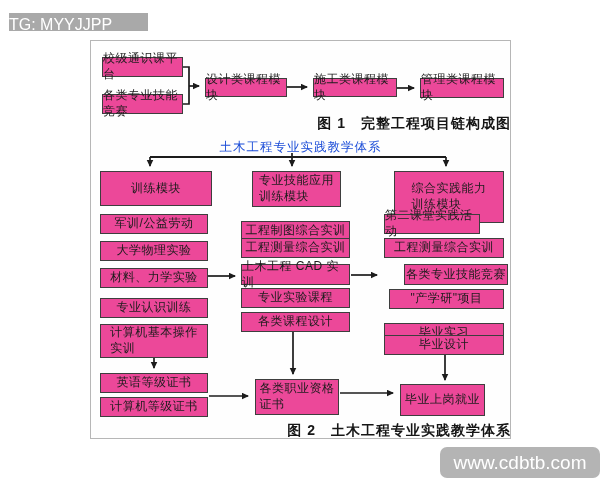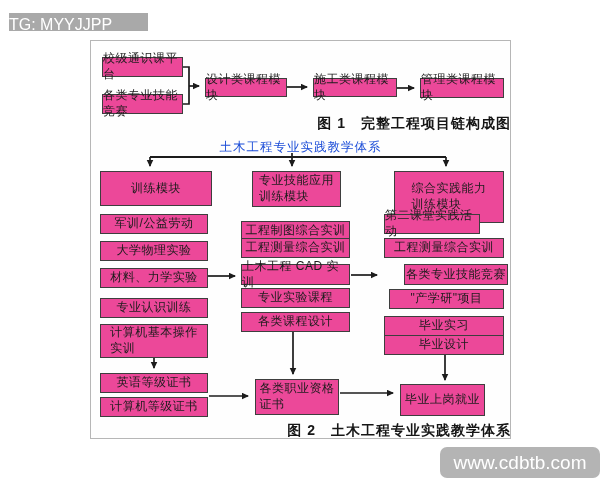--- a/index.html
+++ b/index.html
@@ -102,21 +102,21 @@
   <div class="node" style="left:241px;top:264px;width:109px;height:21px">土木工程 CAD 实训</div>
   <div class="node" style="left:241px;top:288px;width:109px;height:20px">专业实验课程</div>
   <div class="node" style="left:241px;top:312px;width:109px;height:20px">各类课程设计</div>
   <div class="node" style="left:255px;top:379px;width:84px;height:36px">各类职业资格
 证书</div>
 
   <div class="node" style="left:384px;top:214px;width:96px;height:20px">第二课堂实践活动</div>
   <div class="node" style="left:384px;top:238px;width:120px;height:20px">工程测量综合实训</div>
   <div class="node" style="left:404px;top:264px;width:104px;height:21px">各类专业技能竞赛</div>
   <div class="node" style="left:389px;top:289px;width:115px;height:20px">"产学研"项目</div>
-  <div class="node" style="left:384px;top:316px;width:120px;height:20px">毕业实习</div>
+  <div class="node" style="left:384px;top:323px;width:120px;height:20px">毕业实习</div>
   <div class="node" style="left:384px;top:335px;width:120px;height:20px">毕业设计</div>
   <div class="node" style="left:400px;top:384px;width:85px;height:32px">毕业上岗就业</div>
 
   <div class="caption" style="top:422px">图 2　土木工程专业实践教学体系</div>
 
   <div id="banner-bottom" class="banner">www.cdbtb.com</div>
 
 </div>
 
 </body></html>

